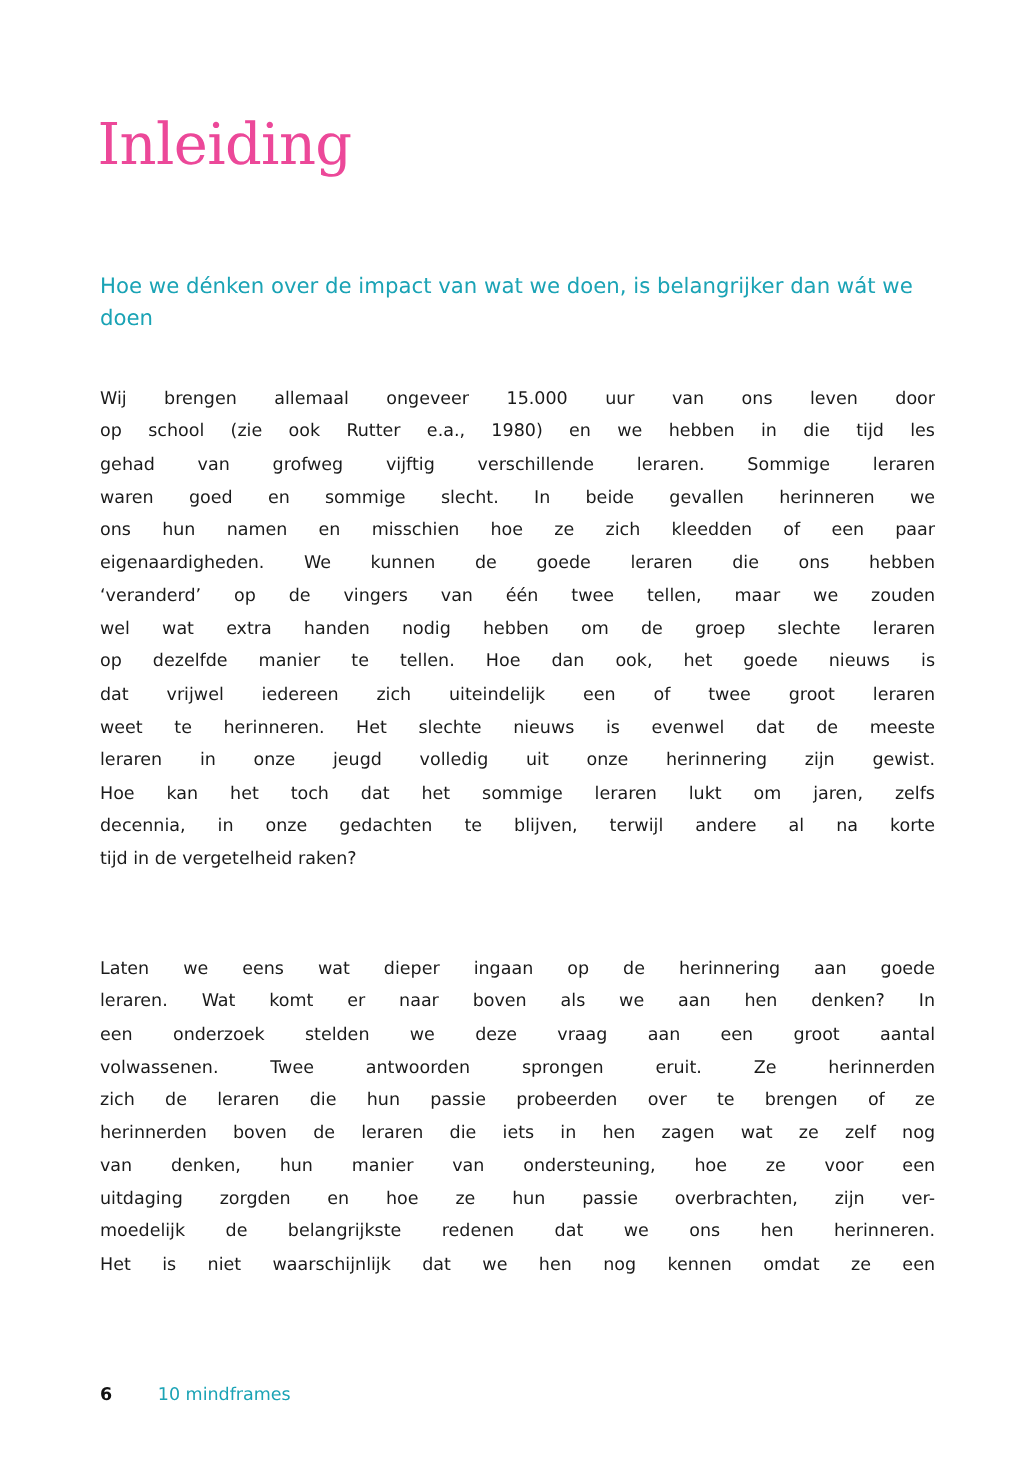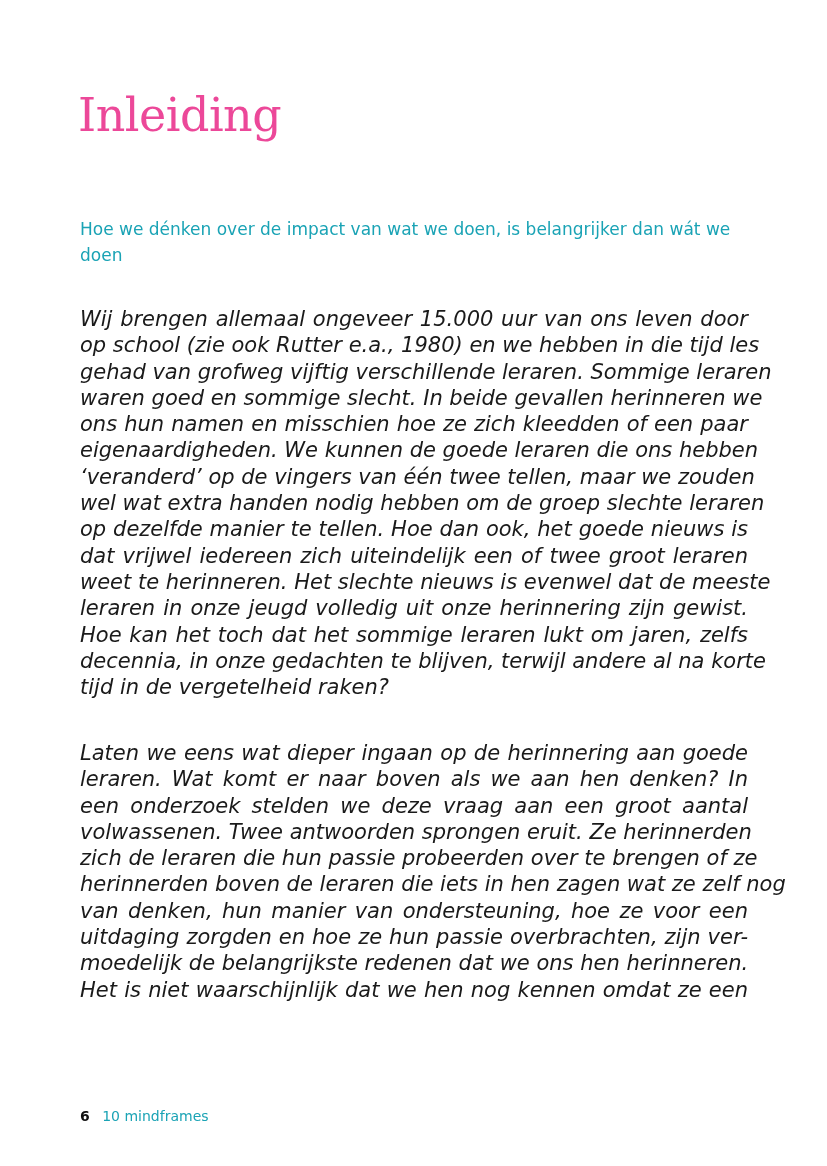--- a/index.html
+++ b/index.html
@@ -10,33 +10,33 @@
     font-size: 46px; line-height: 1; color: #ec4899; font-weight: normal;
     letter-spacing: -0.5px; margin: 0;
   }
   .subtitle {
     position: absolute; left: 80px; top: 216px; width: 668px;
     font-family: "DejaVu Sans", sans-serif; font-size: 17px; line-height: 26px;
     color: #1aa3b5; margin: 0;
   }
   .body {
     position: absolute; left: 80px; width: 668px;
-    font-family: "DejaVu Sans", sans-serif; font-size: 21px; line-height: 26.3px;
-    color: #1a1a1a; margin: 0; font-style: italic;
+    font-family: "DejaVu Sans", sans-serif; font-size: 14px; line-height: 26.3px;
+    color: #1a1a1a; margin: 0;
   }
   .line { display: block; white-space: nowrap; text-align: justify; text-align-last: justify; }
   .line.last { text-align-last: left; }
   .p1 { top: 306px; }
-  .p2 { top: 740px; }
+  .p2 { top: 762px; }
   .footer {
     position: absolute; left: 80px; top: 1108px;
     font-family: "DejaVu Sans", sans-serif; font-size: 14px;
   }
   .page-num { color: #111; font-weight: bold; margin-right: 8px; }
-  .book-title { color: #1aa3b5; }
+  .book-title { color: #1aa3b5; margin-left: 24px; }
 </style>
 </head>
 <body>
 
 <h1 class="title">Inleiding</h1>
 <p class="subtitle">Hoe we dénken over de impact van wat we doen, is belangrijker dan wát we doen</p>
 
 <div class="body p1">
     <span class="line">Wij brengen allemaal ongeveer 15.000 uur van ons leven door</span>
     <span class="line">op school (zie ook Rutter e.a., 1980) en we hebben in die tijd les</span>

